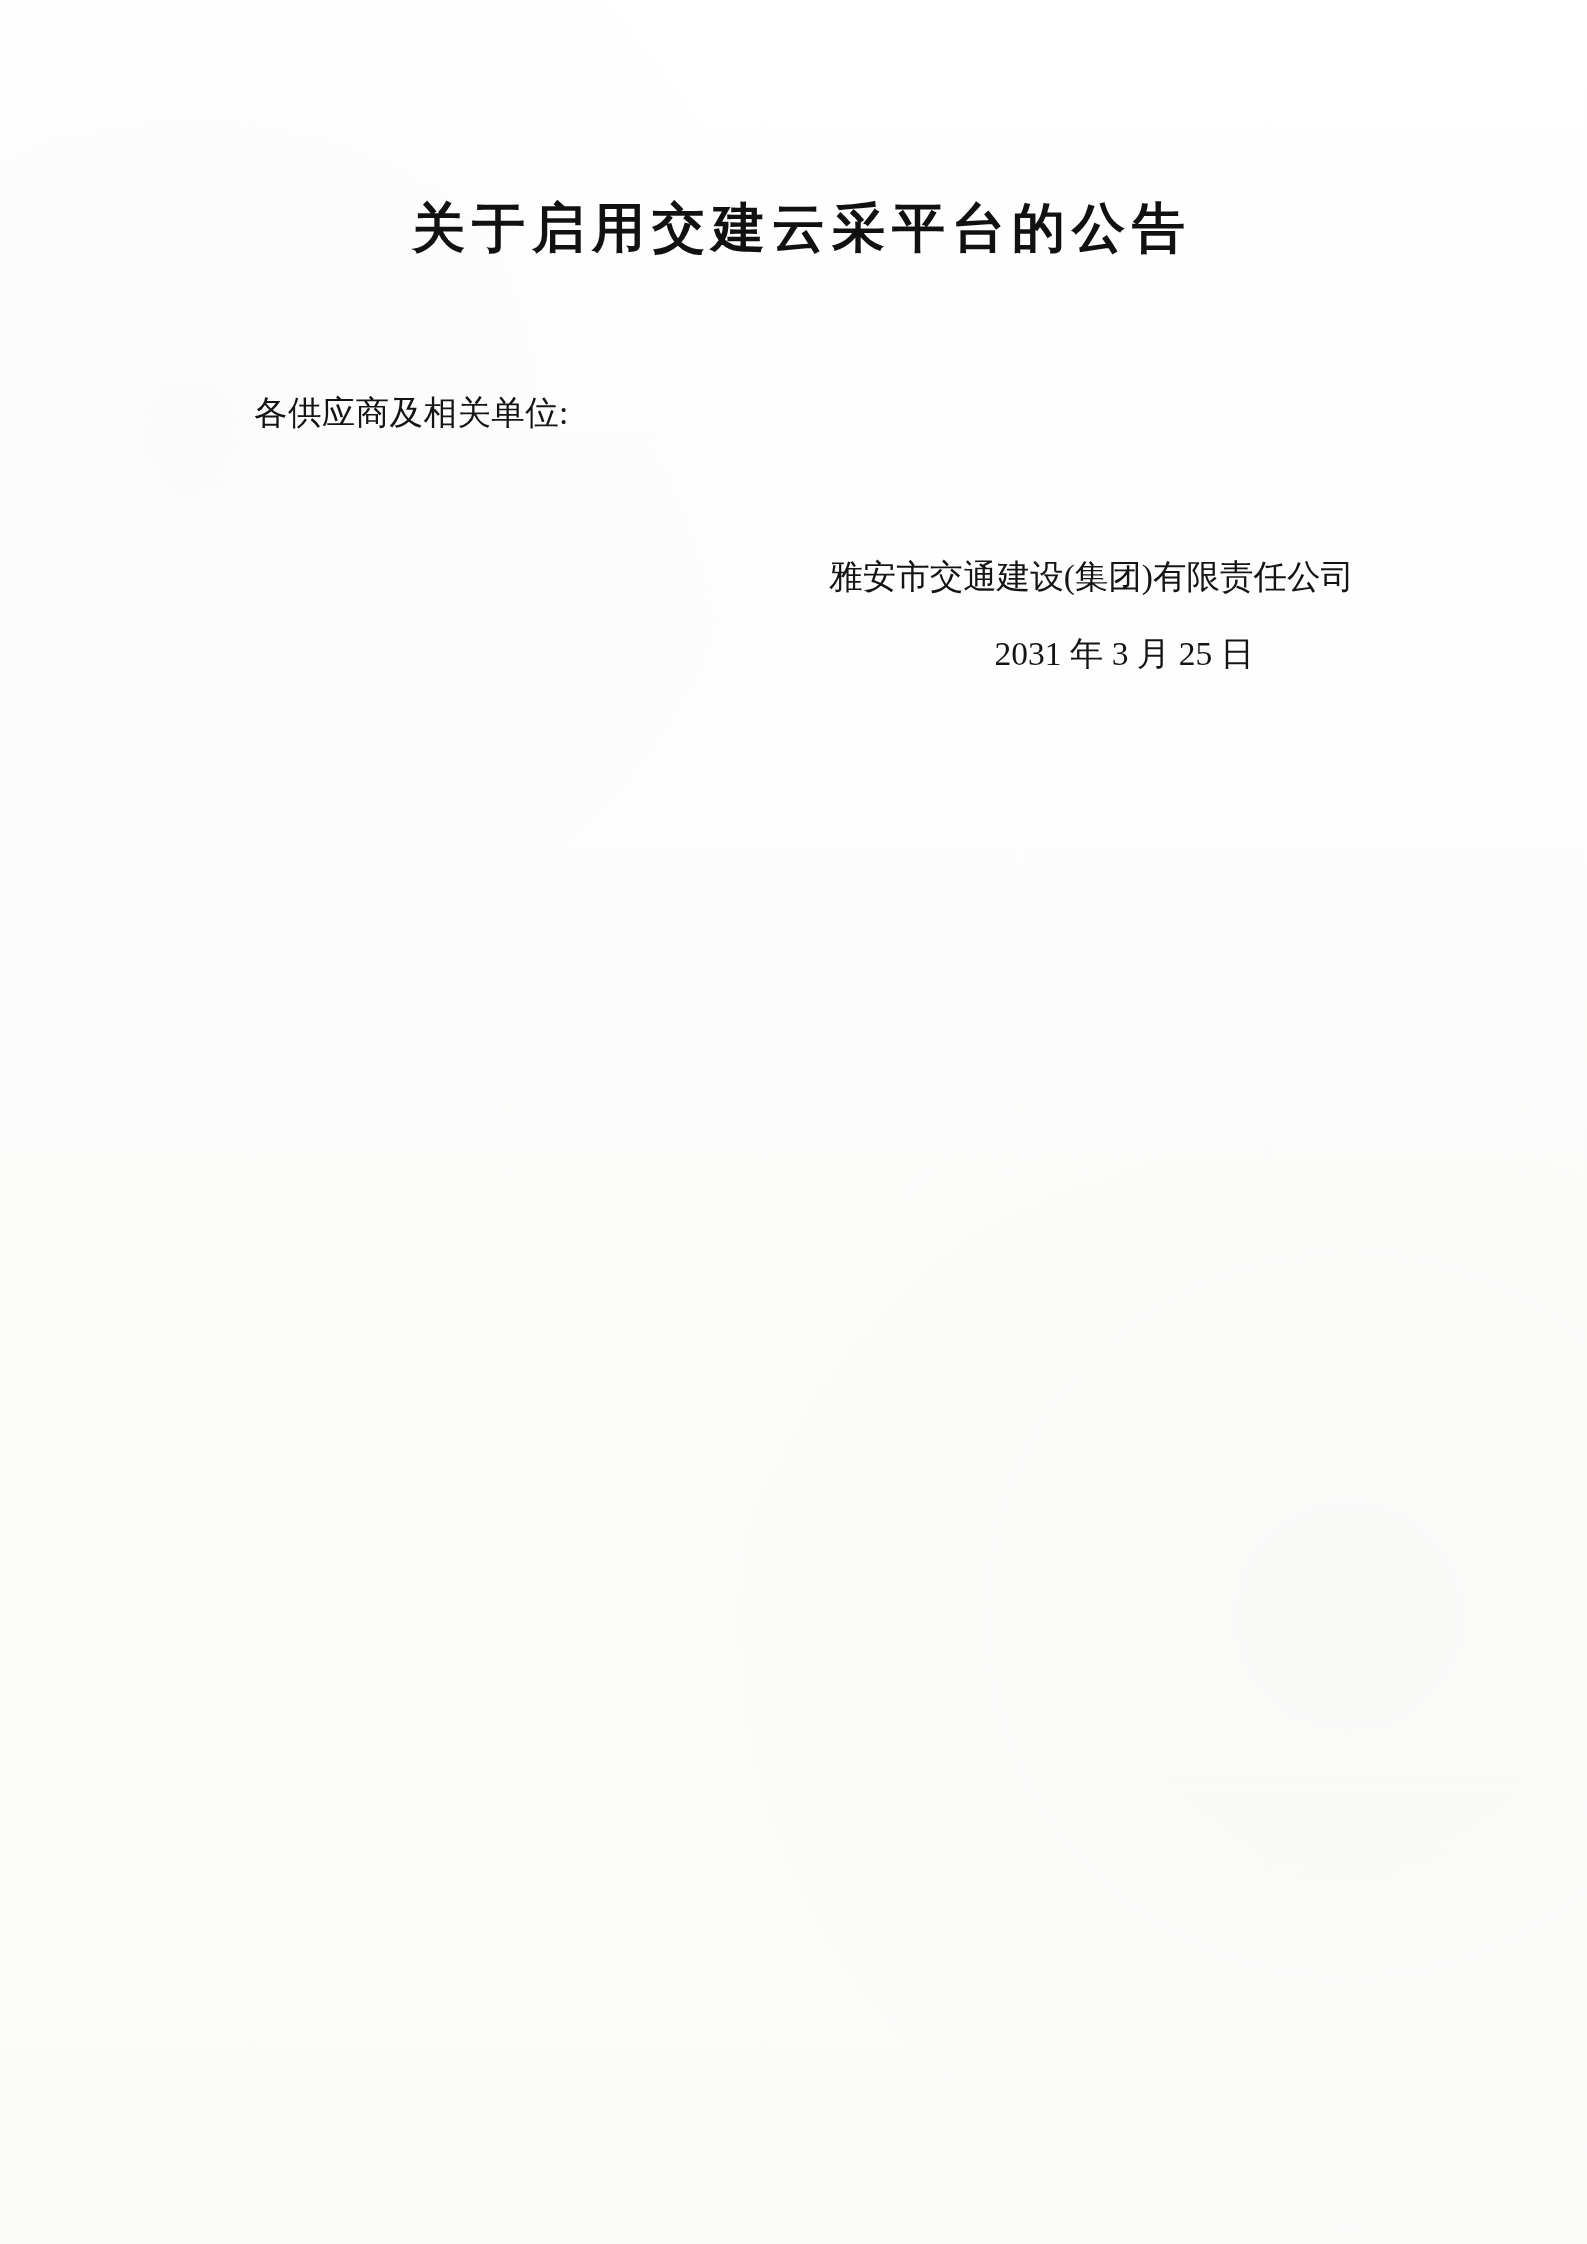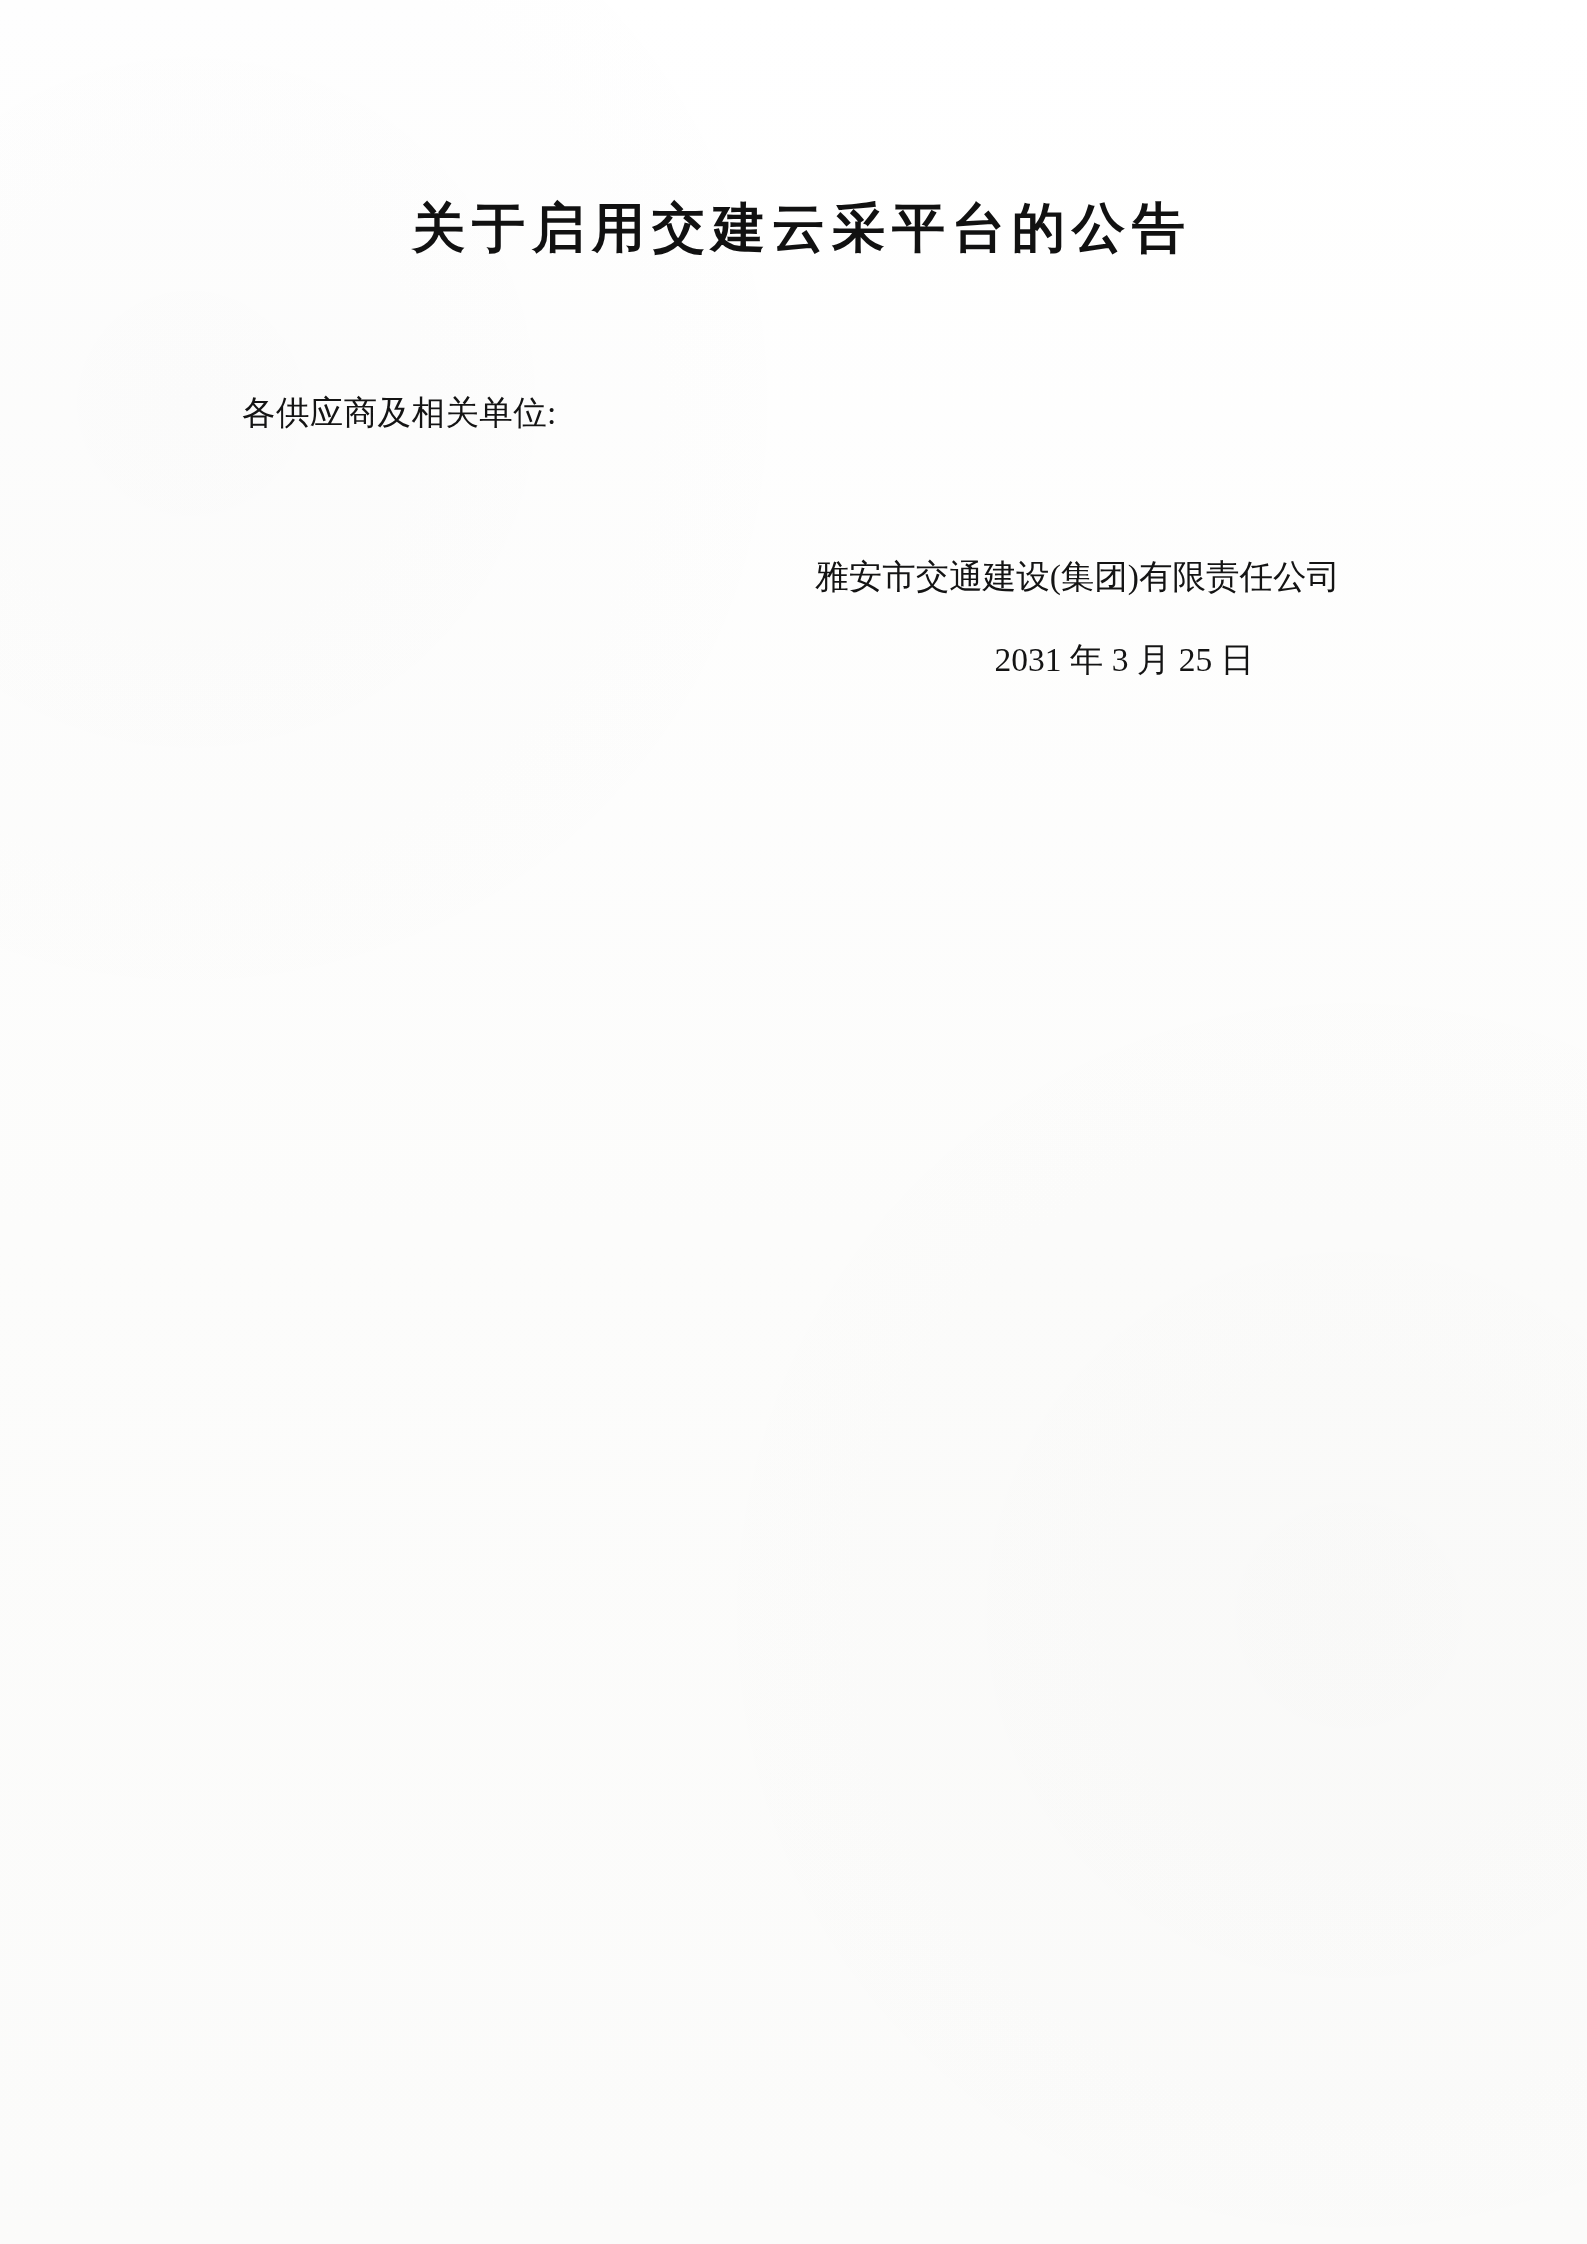--- a/index.html
+++ b/index.html
@@ -45,20 +45,21 @@
     letter-spacing: 7px;
     color: #111111;
     line-height: 1.2;
   }
   .body-block {
     margin-top: 118px;
     font-size: 33.5px;
     line-height: 2.08;
     color: #141414;
     letter-spacing: 0.4px;
+    margin-left: 12px;
   }
   .salutation {
     margin: 0 0 2px 0;
     text-indent: 0;
   }
   .para {
     margin: 0;
     text-indent: 68px;
     text-align: justify;
     text-justify: inter-ideograph;
@@ -70,21 +71,21 @@
   }
   .sign-block {
     margin-top: 96px;
     text-align: right;
     font-size: 33.5px;
     line-height: 2.0;
     color: #141414;
     padding-right: 6px;
   }
   .sign-line {
-    margin: 16px;
+    margin: 2px;
   }
   .sign-date {
     margin: 10px 102px 0 0;
   }
 </style>
 </head>
 <body>
 
 <div class="page">
   <div class="paper-tone"></div>

